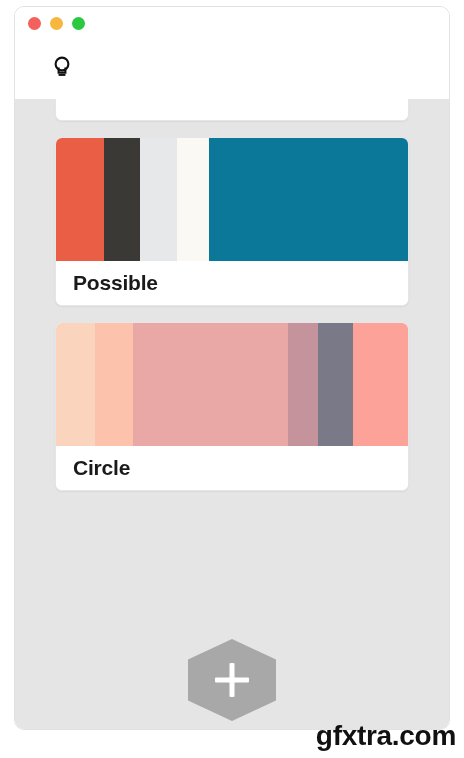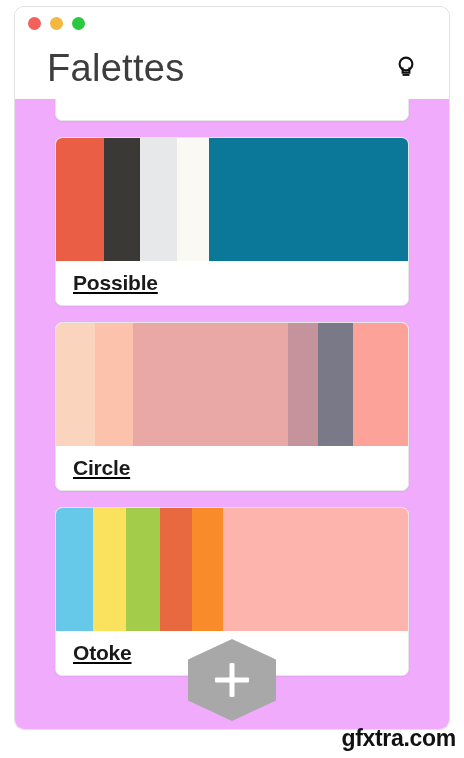--- a/index.html
+++ b/index.html
@@ -81,23 +81,22 @@
     background: none;
     border: none;
     cursor: pointer;
   }
 
   
   .list-area {
     position: relative;
     height: 632px;
     overflow: hidden;
-    background: #f0abfc;
+    background: #e5e5e5;
     padding: 0 8px;
-    text-decoration: underline;
   }
 
   .card {
     position: relative;
     width: 354px;
     margin: 0 auto 16px auto;
     background: #ffffff;
     border: 1px solid #e6e6e6;
     border-radius: 7px;
     box-shadow: 0 1px 2px rgba(0,0,0,0.05);
@@ -180,21 +179,21 @@
     top: 50%; left: 0;
     width: 34px; height: 5px;
     transform: translateY(-50%);
   }
 
   
   .watermark {
     position: absolute;
     right: 8px;
     bottom: 6px;
-    font-size: 23px;
+    font-size: 28px;
     font-weight: bold;
     color: #111111;
     letter-spacing: -0.3px;
   }
 </style>
 </head>
 <body>
 
 <div id="app">
 
@@ -202,21 +201,20 @@
 
     <div class="titlebar">
       <div class="traffic">
         <span class="dot" style="background: rgb(244, 96, 92);"></span>
         <span class="dot" style="background: rgb(245, 183, 61);"></span>
         <span class="dot" style="background: rgb(43, 201, 63);"></span>
       </div>
     </div>
 
     <div class="header">
-      <div class="app-title">Falettes</div>
       <button class="bulb-btn">
         <span>
           <svg width="20" height="24" viewBox="0 0 20 24" aria-hidden="true">
             <circle cx="10" cy="9" r="6.4" fill="none" stroke="#111111" stroke-width="2.1"></circle>
             <path d="M6.6 13.6 L6.6 17.6 L13.4 17.6 L13.4 13.6" fill="none" stroke="#111111" stroke-width="2.1" stroke-linecap="square"></path>
             <rect x="6.6" y="19.0" width="6.8" height="1.9" fill="#111111"></rect>
           </svg>
         </span>
       </button>
     </div>
@@ -249,33 +247,20 @@
           <div class="swatch" style="background: rgb(233, 167, 165); width: 44%;"></div>
           <div class="swatch" style="background: rgb(197, 147, 156); width: 8.5%;"></div>
           <div class="swatch" style="background: rgb(122, 121, 135); width: 10%;"></div>
           <div class="swatch" style="background: rgb(252, 162, 153); width: 15.5%;"></div>
         </div>
         <div class="card-label">
           <span>Circle</span>
         </div>
       </div>
 
-      <div class="card">
-        <div class="swatches">
-          <div class="swatch" style="background: rgb(102, 201, 234); width: 10.5%;"></div>
-          <div class="swatch" style="background: rgb(251, 226, 94); width: 9.5%;"></div>
-          <div class="swatch" style="background: rgb(164, 204, 75); width: 9.5%;"></div>
-          <div class="swatch" style="background: rgb(232, 105, 63); width: 9%;"></div>
-          <div class="swatch" style="background: rgb(249, 139, 42); width: 9%;"></div>
-          <div class="swatch" style="background: rgb(252, 180, 172); width: 52.5%;"></div>
-        </div>
-        <div class="card-label">
-          <span>Otoke</span>
-        </div>
-      </div>
 
       <button class="add-hex">
         <span class="hex-shape" style="background: rgb(168, 168, 168);"></span>
         <span class="plus-glyph"></span>
       </button>
 
     </div>
 
   </div>
 

